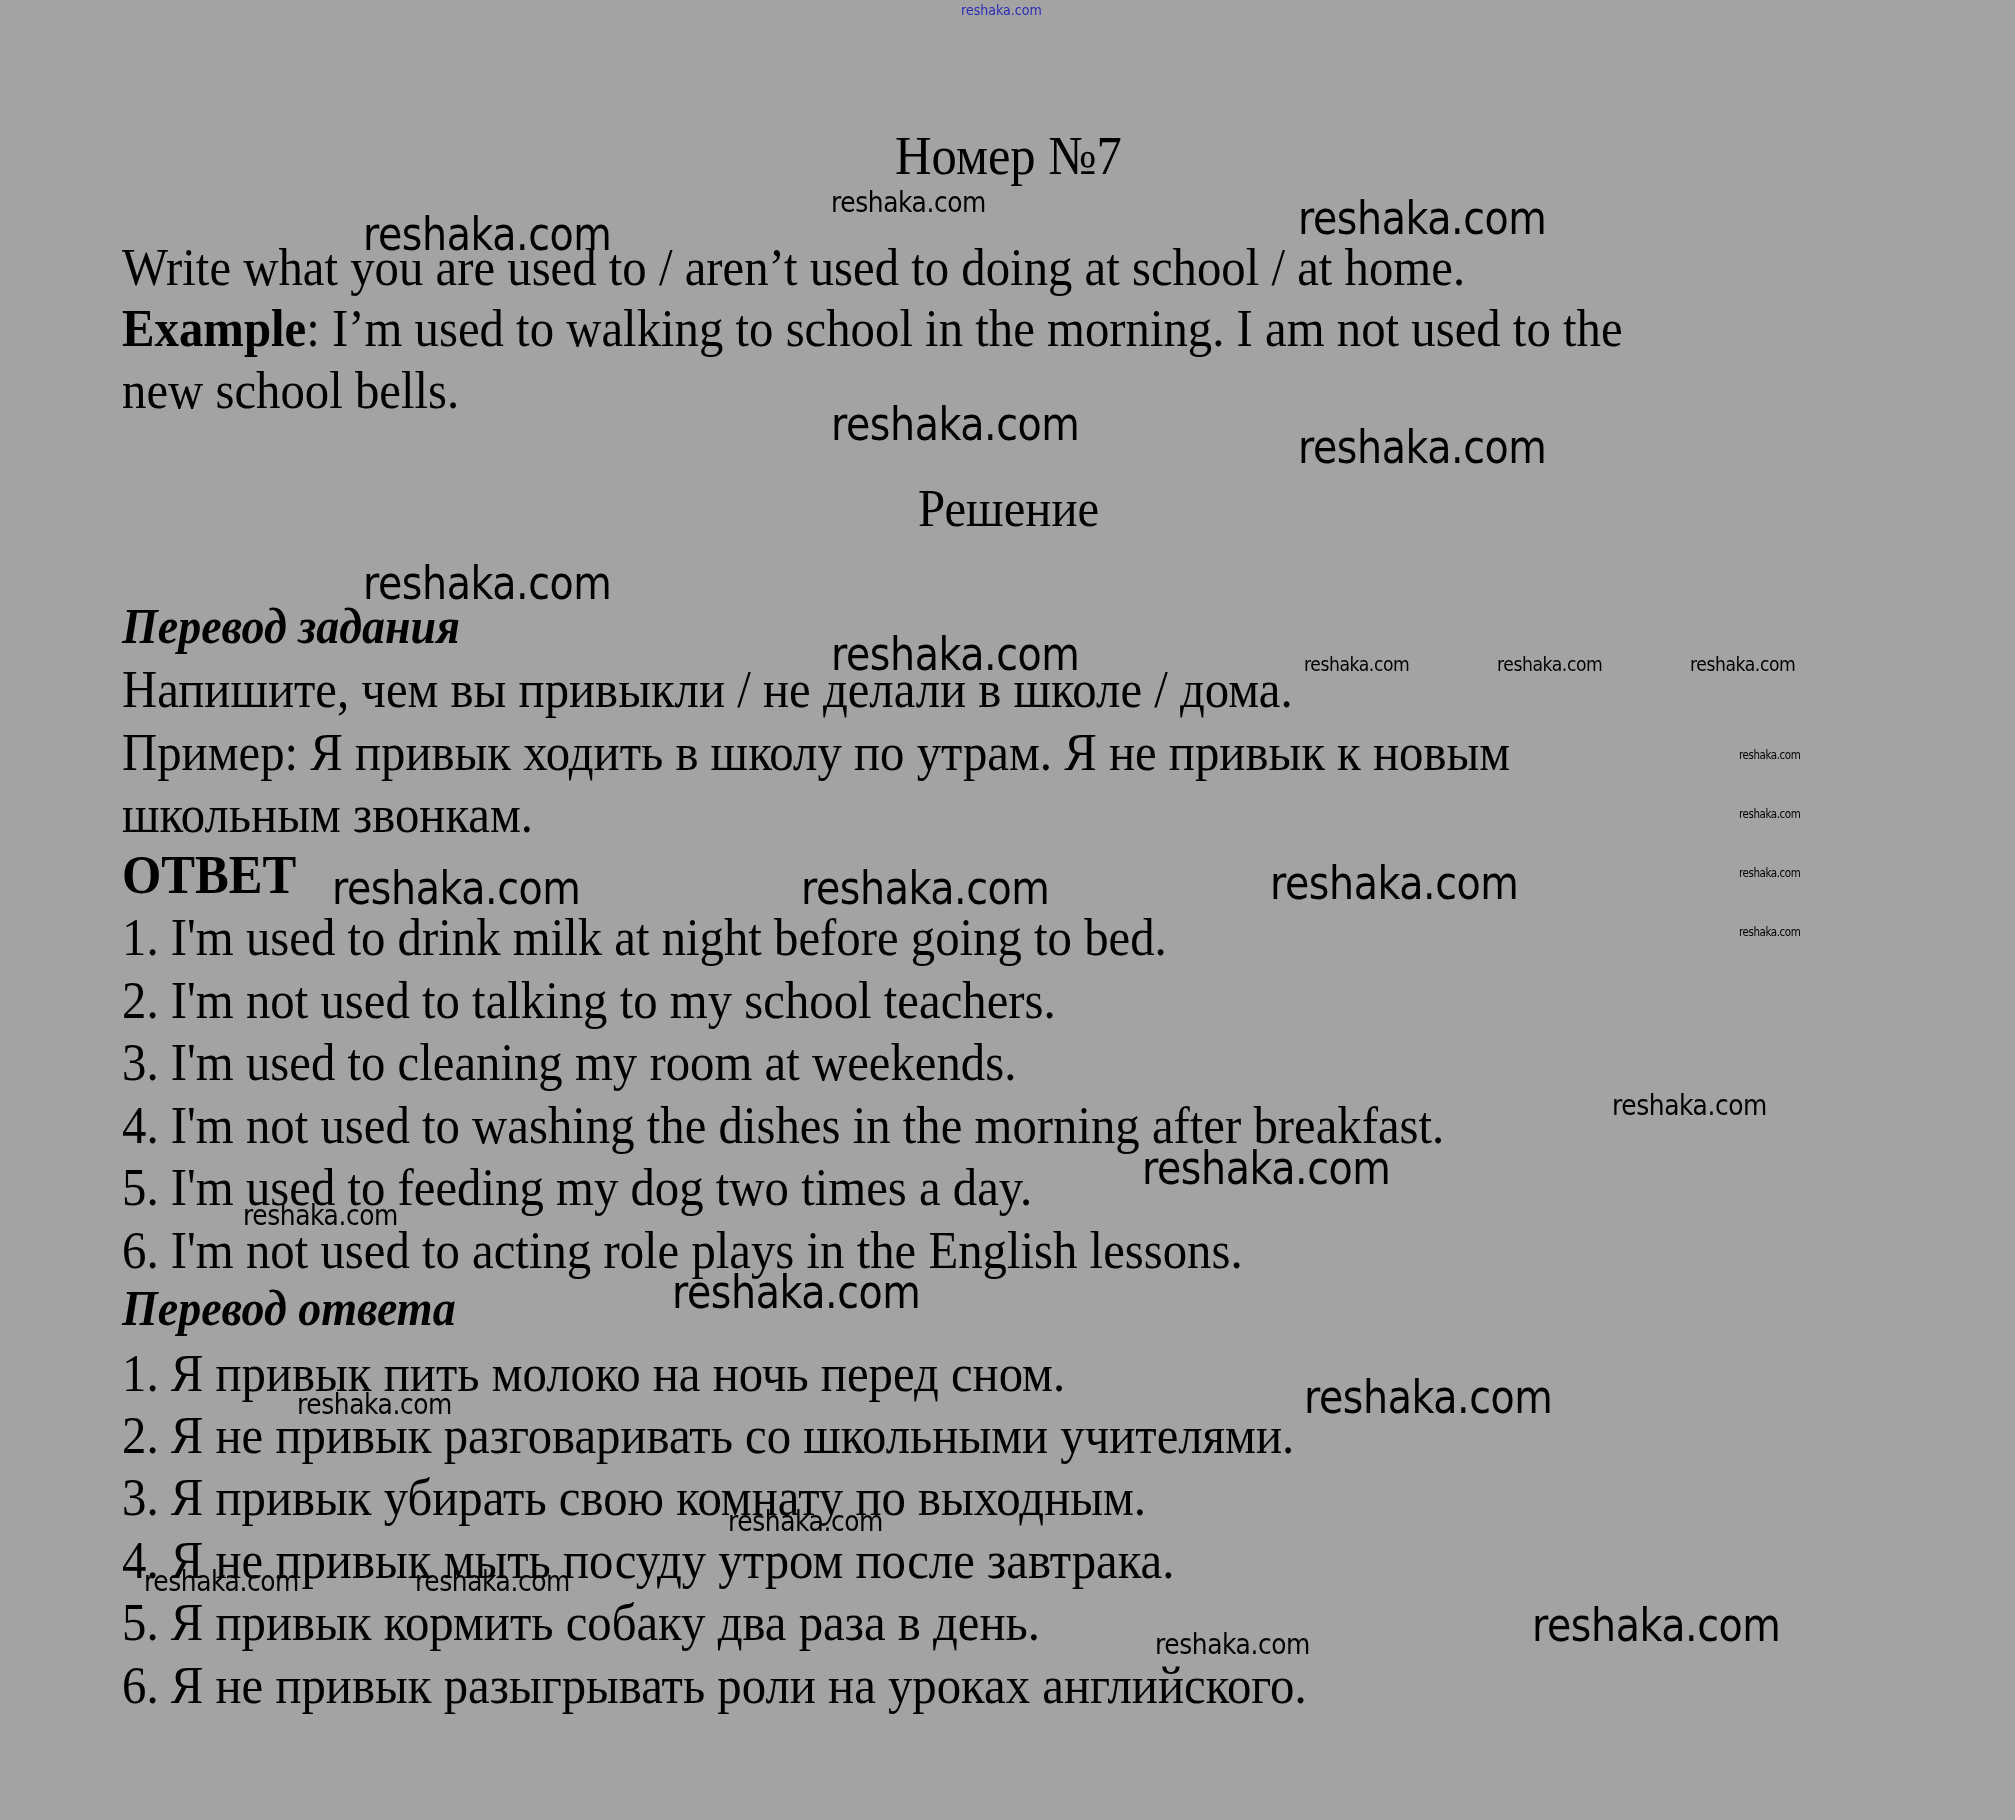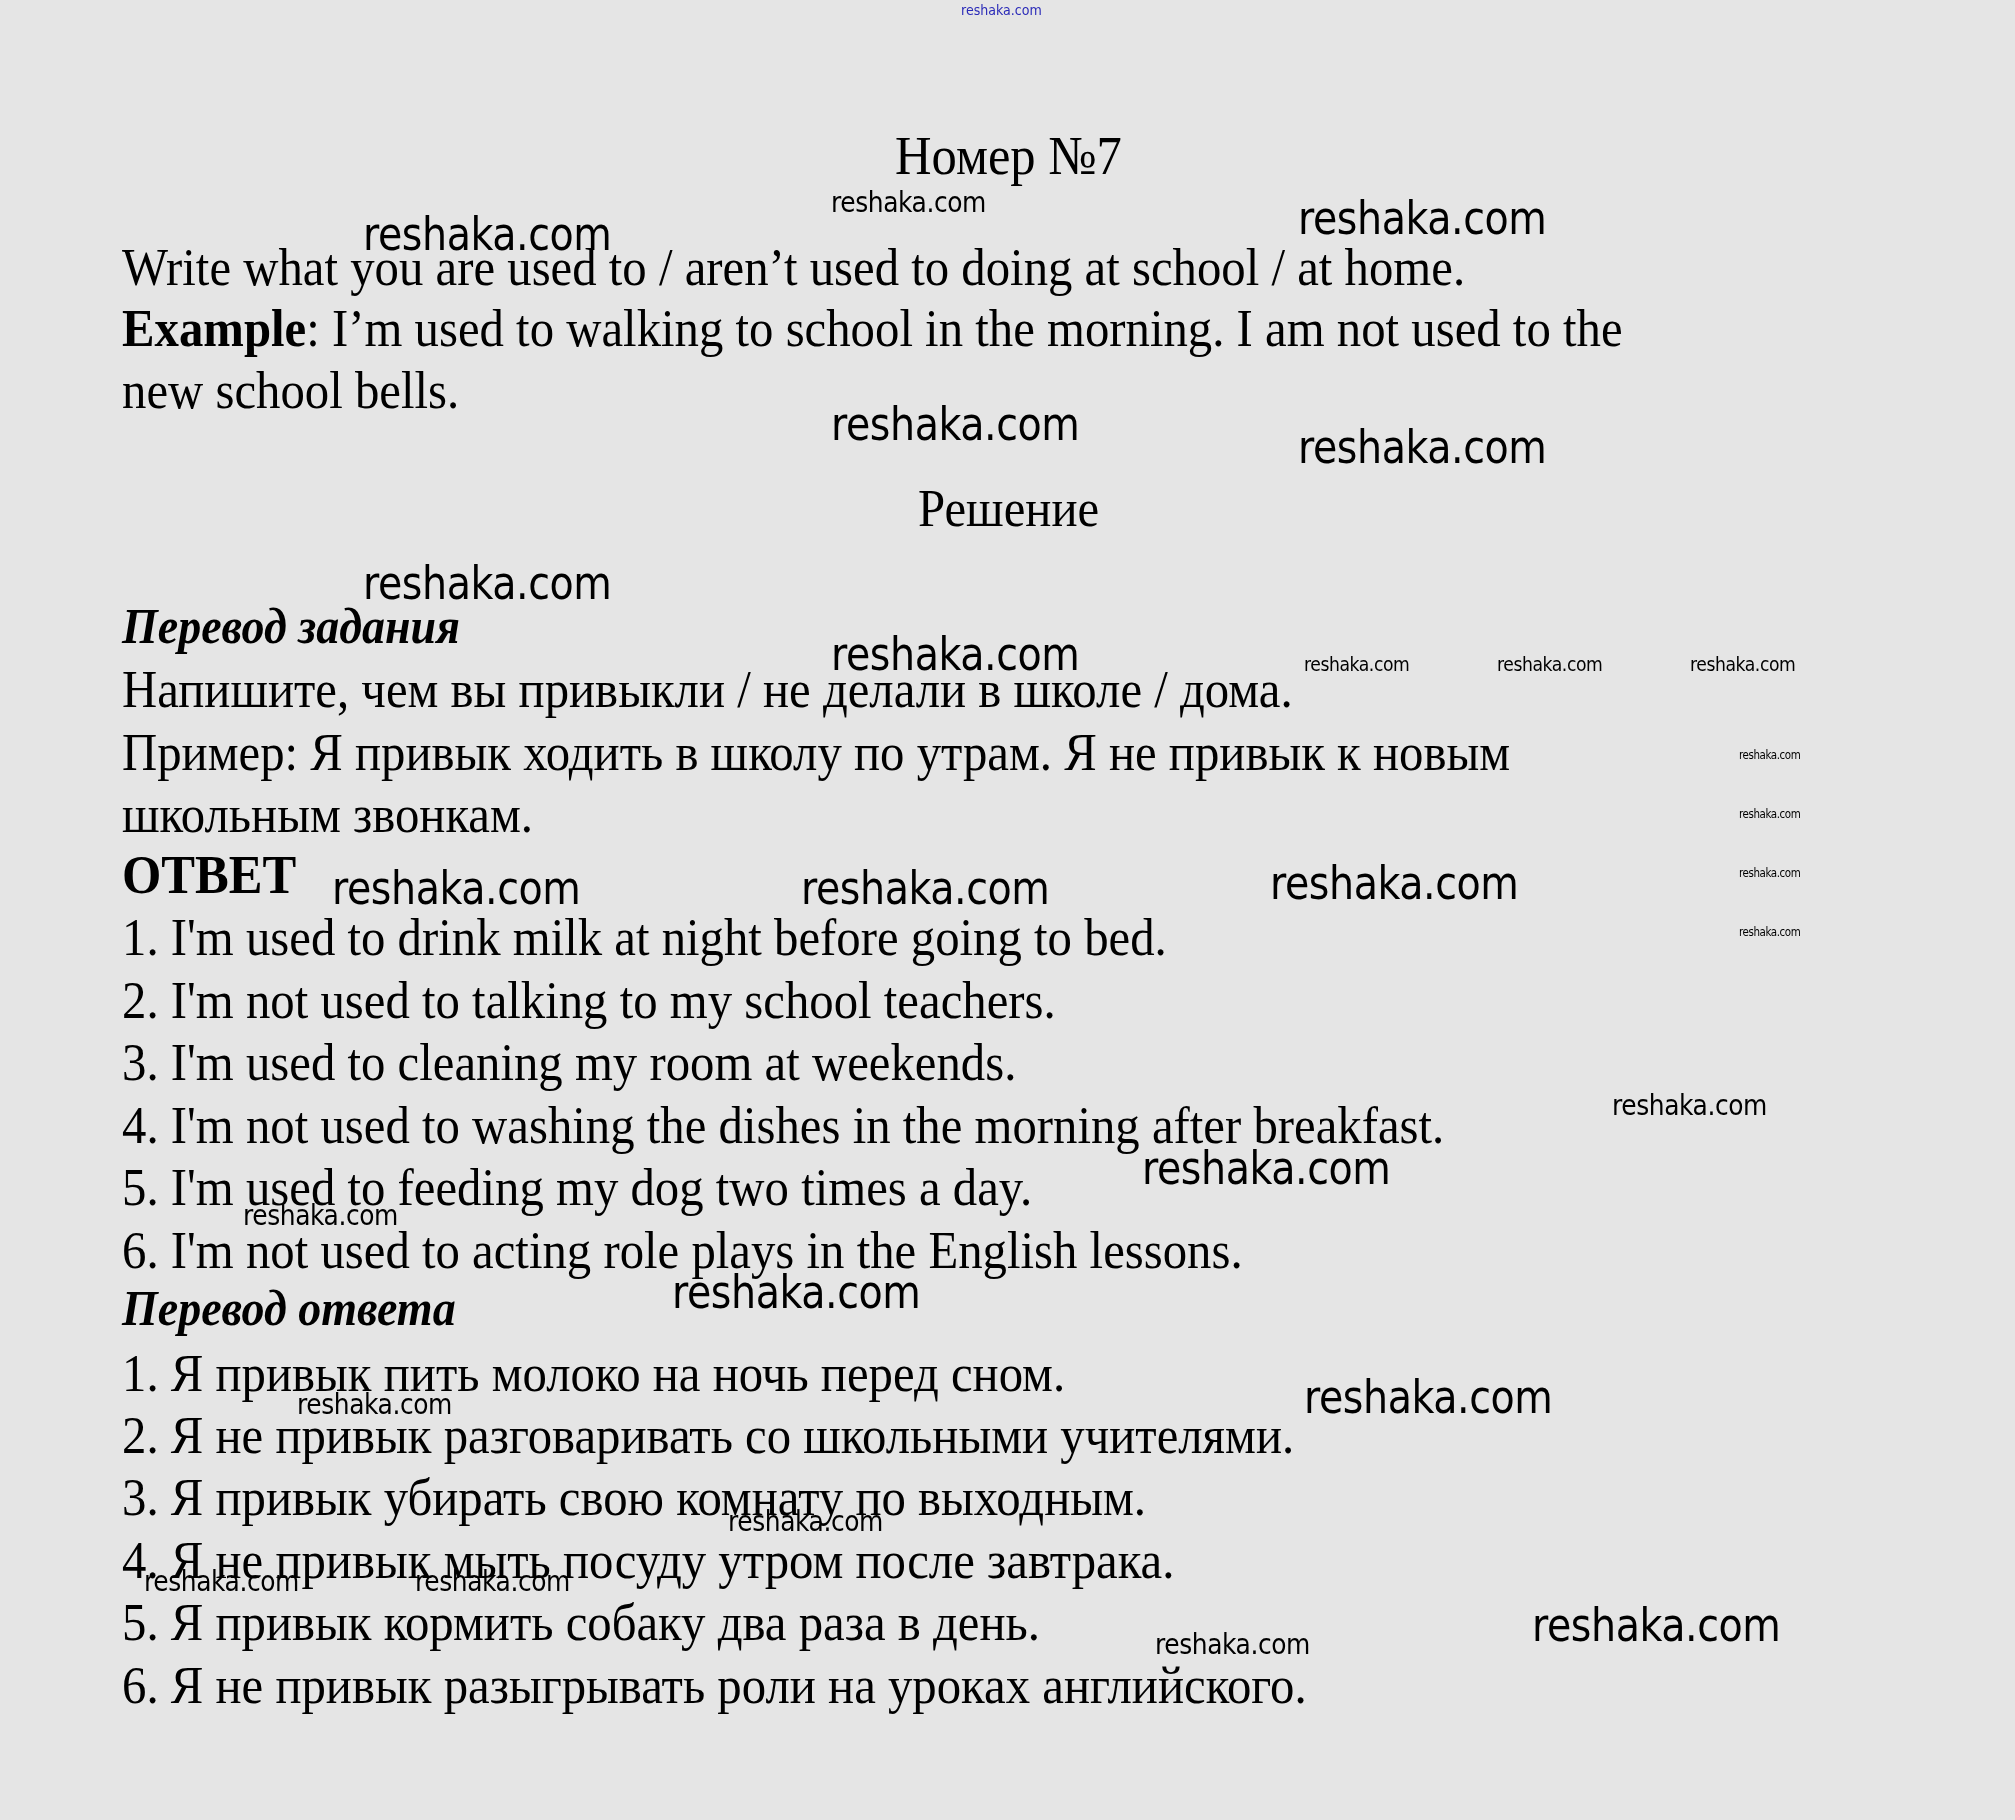--- a/index.html
+++ b/index.html
@@ -1,17 +1,17 @@
 <!DOCTYPE html>
 <html style="font-size:14.7px"><head>
 <meta charset="utf-8">
 <style>
   html, body { margin: 0; padding: 0; background: #ffffff; }
   body { width: 2016px; height: 1820px; position: relative; overflow: hidden; }
-  .page { position: absolute; left: 0; top: 0; width: 2016px; height: 1820px; background: #e5e5e5; }
+  .page { position: absolute; left: 0; top: 0; width: 2016px; height: 1820px; background: #a3a3a3; }
   .serif { font-family: "Liberation Serif", "DejaVu Serif", serif; color: #000; transform-origin: 0 0; white-space: nowrap; position: absolute; }
   .line { font-size: 53px; transform: scaleX(0.92); }
   .title { font-size: 55px; transform: scaleX(0.92); }
   .bold { font-weight: bold; }
   .italic-heading { font-style: italic; font-weight: bold; font-size: 50px; transform: scaleX(0.92); }
   .wm { position: absolute; font-family: "DejaVu Sans", "Liberation Sans", sans-serif; color: #000; white-space: nowrap; transform-origin: 0 0; transform: scaleX(0.86); letter-spacing: -0.5px; }
   .wm-xl { font-size: 46px; }
   .wm-md { font-size: 29px; }
   .wm-sm { font-size: 20px; }
   .wm-xs { font-size: 12px; }

